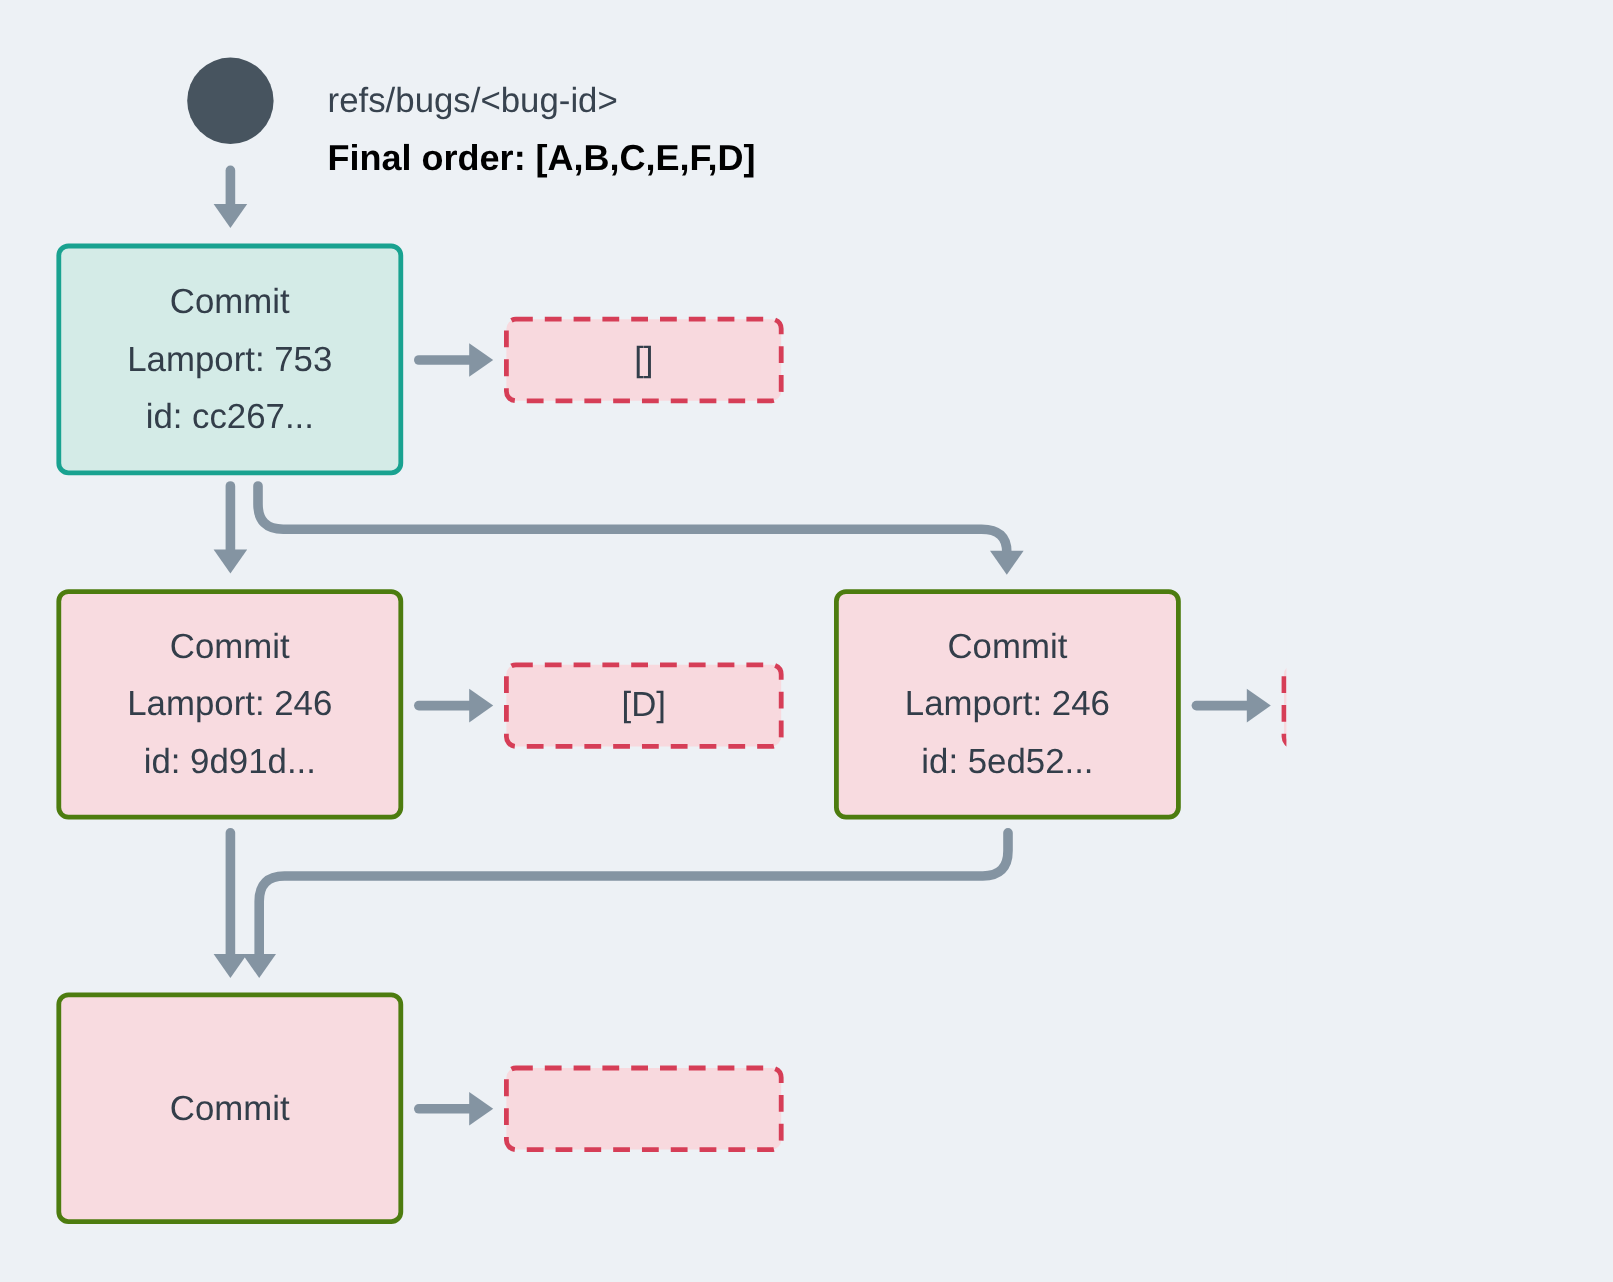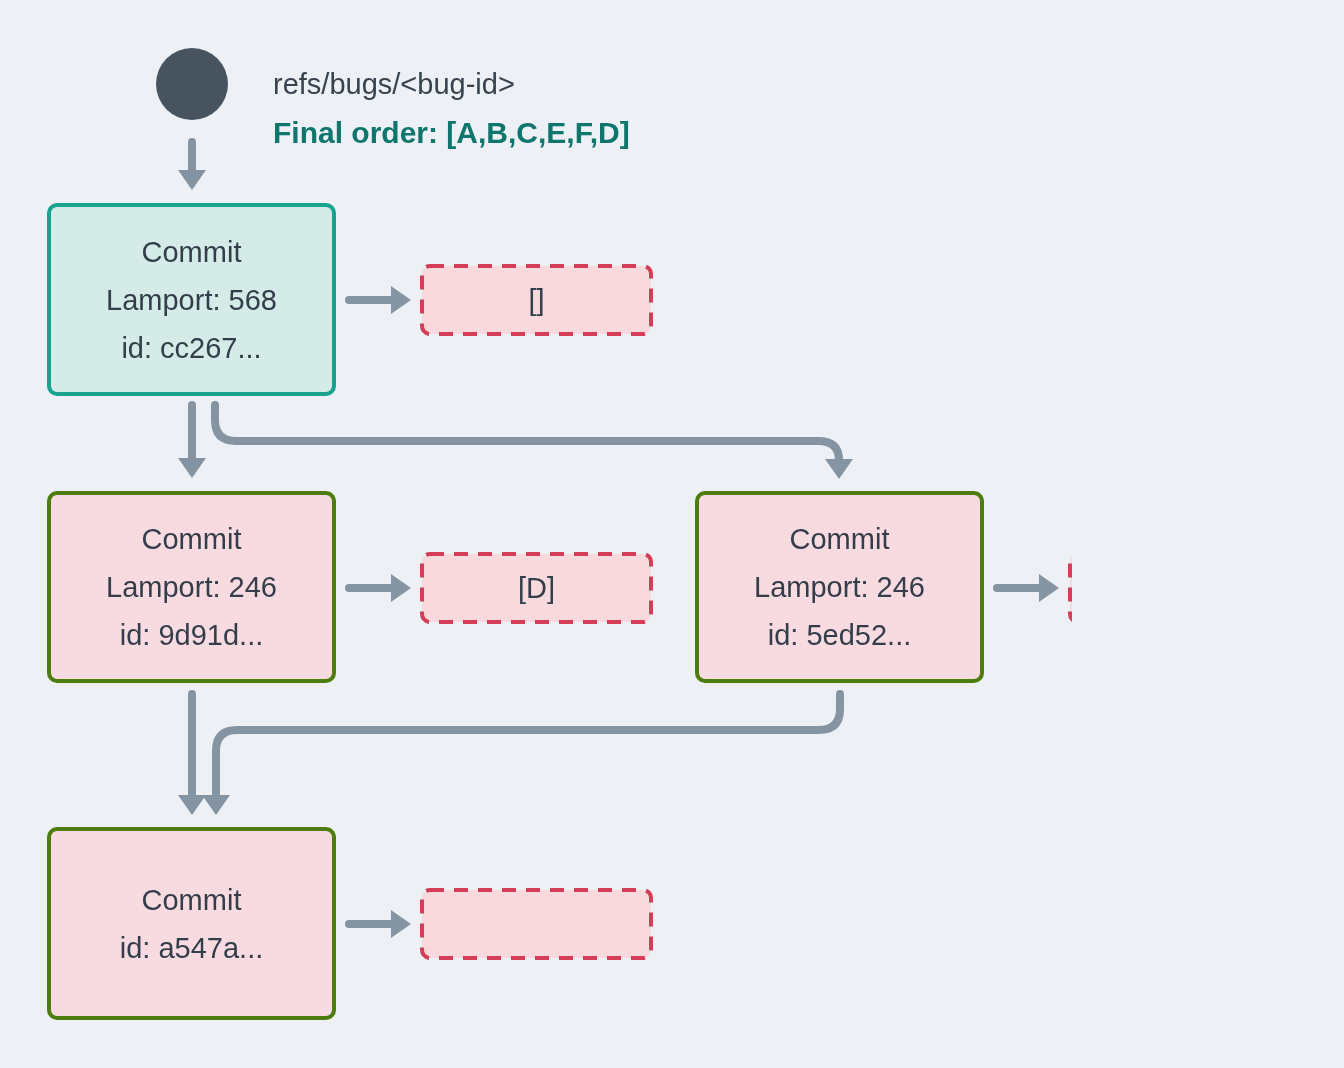--- a/index.html
+++ b/index.html
@@ -35,21 +35,21 @@
     font-size: 29px;
     line-height: 36px;
     color: #38434f;
   }
   .final-order {
     position: absolute;
     left: 273px; top: 115px;
     font-size: 30px;
     line-height: 36px;
     font-weight: 700;
-    color: #0f766e;
+    color: #000000;
   }
   .commit-box {
     position: absolute;
     width: 289px;
     height: 193px;
     box-sizing: border-box;
     border-radius: 10px;
     border: 4px solid #4d7c0f;
     background: #f8dbe0;
     display: flex;
@@ -128,37 +128,36 @@
       <rect x="422" y="890" width="229" height="68" rx="8"></rect>
     </g>
   </svg>
 
   <div class="ref-circle"></div>
   <div class="ref-name">refs/bugs/&lt;bug-id&gt;</div>
   <div class="final-order">Final order: [A,B,C,E,F,D]</div>
 
   <div class="commit-box teal pos-head">
     <div>Commit</div>
-    <div>Lamport: 568</div>
+    <div>Lamport: 753</div>
     <div>id: cc267...</div>
   </div>
   <div class="ops-text pos-ops-head">[]</div>
 
   <div class="commit-box pos-left">
     <div>Commit</div>
     <div>Lamport: 246</div>
     <div>id: 9d91d...</div>
   </div>
   <div class="ops-text pos-ops-left">[D]</div>
 
   <div class="commit-box pos-right">
     <div>Commit</div>
     <div>Lamport: 246</div>
     <div>id: 5ed52...</div>
   </div>
   <div class="ops-text pos-ops-right">[E,F]</div>
 
   <div class="commit-box pos-merge">
     <div>Commit</div>
-    <div>id: a547a...</div>
   </div>
 
 </div>
 
 </body></html>

